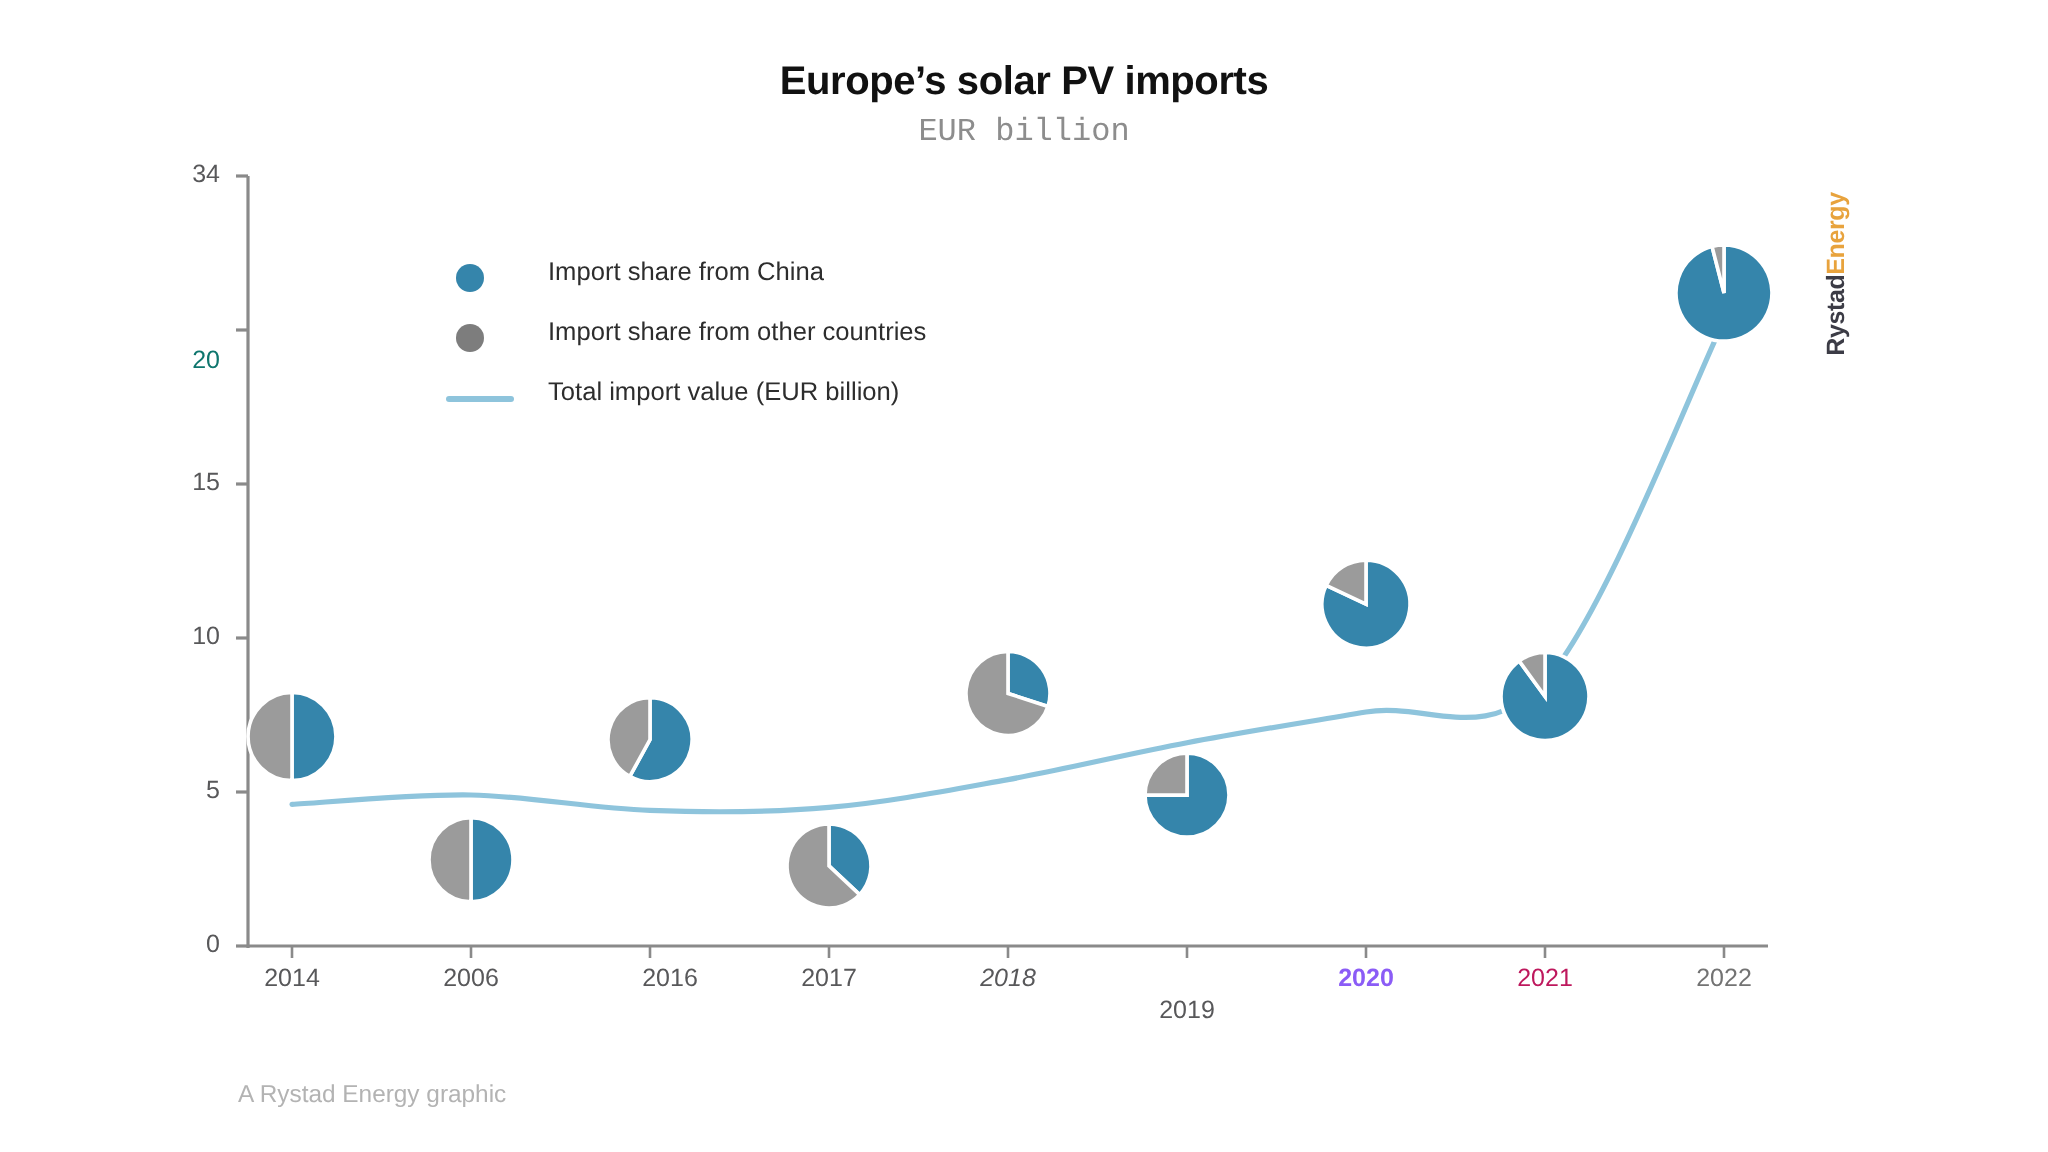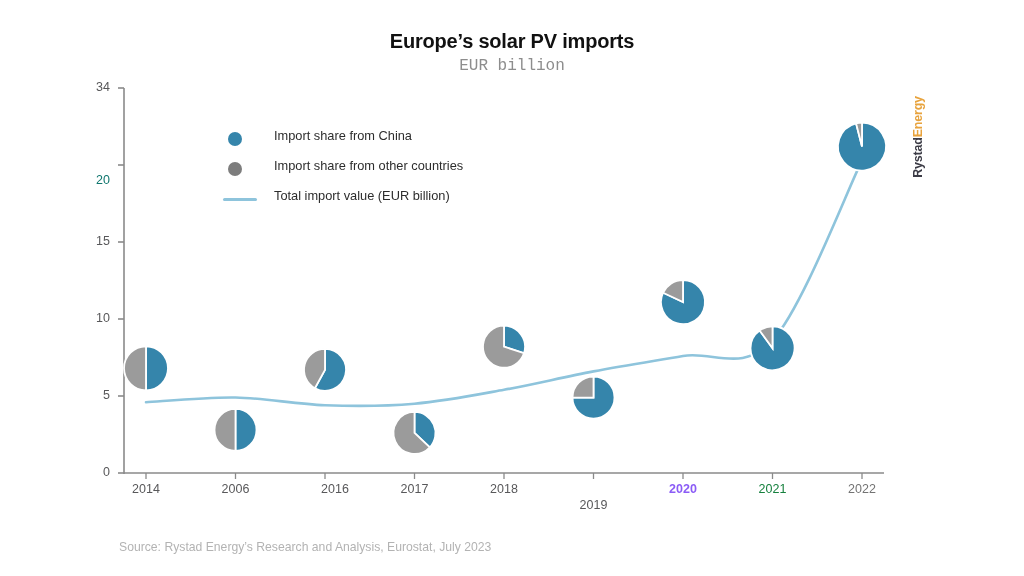--- a/index.html
+++ b/index.html
@@ -132,38 +132,37 @@
       <span class="lmark" style="background: rgb(125, 125, 125);"></span>
       <span class="ltext">Import share from other countries</span>
     </div>
     <div class="lrow">
       <span class="lline" style="background: rgb(142, 196, 220);"></span>
       <span class="ltext">Total import value (EUR billion)</span>
     </div>
   </div>
 
   <div class="source" style="color: rgb(179, 179, 179);">
-    <div>Source: Rystad Energy’s Research and Analysis, Eurostat, July 2023</div>
     <div>A Rystad Energy graphic</div>
   </div>
 
   <div class="brand">
     <span>
       <b style="color: rgb(60, 60, 70);">Rystad</b><b style="color: rgb(232, 163, 61);">Energy</b>
     </span>
   </div>
 
 <div class="ytick" style="left: 76px; top: 465px; color: rgb(88, 88, 90);">0</div>
     <div class="ytick" style="left: 76px; top: 388px; color: rgb(88, 88, 90);">5</div>
     <div class="ytick" style="left: 76px; top: 311px; color: rgb(88, 88, 90);">10</div>
     <div class="ytick" style="left: 76px; top: 234px; color: rgb(88, 88, 90);">15</div>
     <div class="ytick" style="left: 76px; top: 173px; color: #0f766e;">20</div>
     <div class="ytick" style="left: 76px; top: 80px; color: rgb(88, 88, 90);">34</div>
     <div class="xtick" style="left: 111px; top: 482px; color: rgb(88, 88, 90); text-align: center;">2014</div>
     <div class="xtick" style="left: 200.5px; top: 482px; color: rgb(88, 88, 90);">2006</div>
     <div class="xtick" style="left: 300px; top: 482px; color: rgb(88, 88, 90);">2016</div>
     <div class="xtick" style="left: 379.5px; top: 482px; color: rgb(88, 88, 90);">2017</div>
-    <div class="xtick" style="left: 469px; top: 482px; color: rgb(88, 88, 90);">2018</div>
+    <div class="xtick" style="left: 469px; top: 482px; color: rgb(88, 88, 90); font-style: italic;">2018</div>
     <div class="xtick" style="left: 558.5px; top: 482px; color: rgb(88, 88, 90); margin-top: 16px;">2019</div>
     <div class="xtick" style="left: 648px; top: 482px; color: #8b5cf6; font-weight: bold;">2020</div>
-    <div class="xtick" style="left: 737.5px; top: 482px; color: #15803d;">2021</div>
+    <div class="xtick" style="left: 737.5px; top: 482px; color: #be185d;">2021</div>
     <div class="xtick" style="left: 827px; top: 482px; color: #737373;">2022</div>
   </div>
 
 </body></html>

